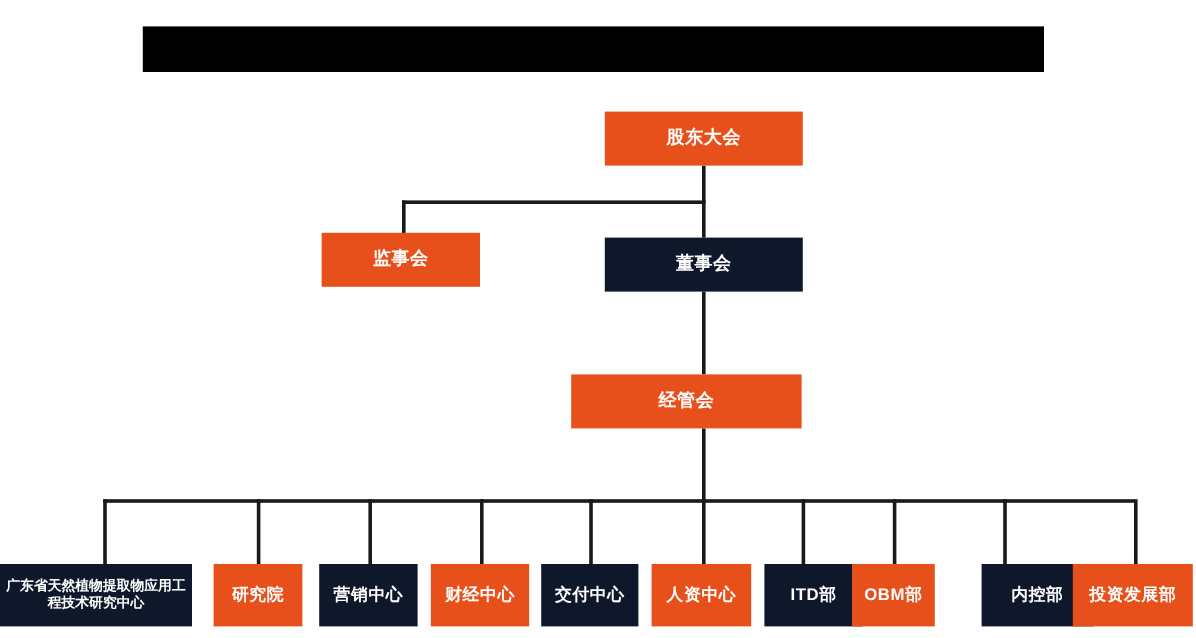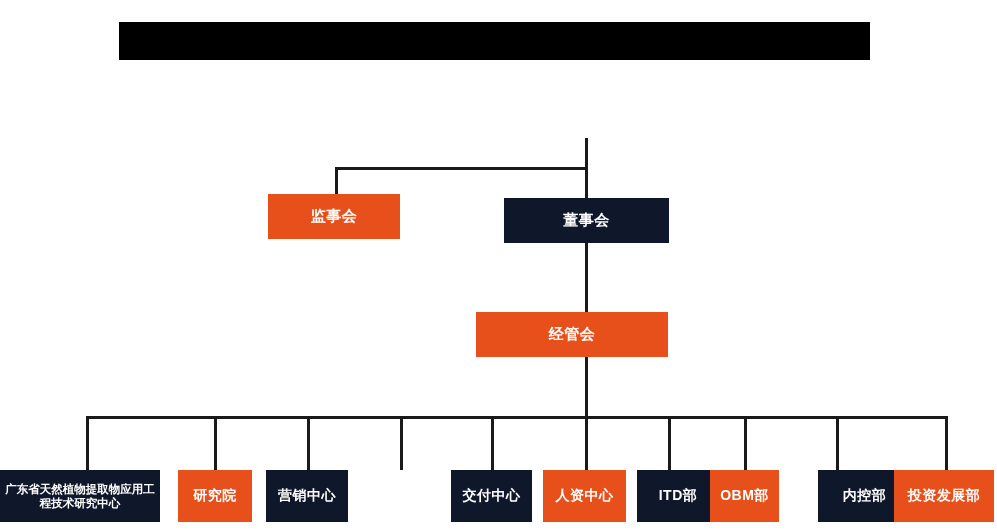--- a/index.html
+++ b/index.html
@@ -84,33 +84,35 @@
   <div class="line v" style="left:214px; top:416px; height:54px;"></div>
   <div class="line v" style="left:307px; top:416px; height:54px;"></div>
   <div class="line v" style="left:400px; top:416px; height:54px;"></div>
   <div class="line v" style="left:491px; top:416px; height:54px;"></div>
   <div class="line v" style="left:585px; top:416px; height:54px;"></div>
   <div class="line v" style="left:668px; top:416px; height:54px;"></div>
   <div class="line v" style="left:744px; top:416px; height:54px;"></div>
   <div class="line v" style="left:836px; top:416px; height:54px;"></div>
   <div class="line v" style="left:945px; top:416px; height:54px;"></div>
 
+  <div class="node dark lvl1" style="left:504px; top:93px; width:165px; height:45px;">股东大会</div>
 
   <div class="node dark lvl2" style="left:256px; top:194px; width:132px; height:45px;margin-left:12px;">监事会</div>
 
   <div class="node light lvl2" style="left:504px; top:198px; width:165px; height:45px;">董事会</div>
 
   <div class="node dark lvl3" style="left:476px; top:312px; width:192px; height:45px;">经管会</div>
 
   <div class="node light leaf small" style="left:0px; top:470px; width:160px; height:52px;">广东省天然植物提取物应用工程技术研究中心</div>
 
   <div class="node dark leaf" style="left:178px; top:470px; width:74px; height:52px;">研究院</div>
 
   <div class="node light leaf" style="left:266px; top:470px; width:82px; height:52px;">营销中心</div>
 
+  <div class="node dark leaf" style="left:359px; top:470px; width:82px; height:52px;">财经中心</div>
 
   <div class="node light leaf" style="left:451px; top:470px; width:81px; height:52px;">交付中心</div>
 
   <div class="node dark leaf" style="left:543px; top:470px; width:83px; height:52px;">人资中心</div>
 
   <div class="node light leaf" style="left:637px; top:470px; width:82px; height:52px;">ITD部</div>
 
   <div class="node dark leaf" style="left:710px; top:470px; width:69px; height:52px;">OBM部</div>
 
   <div class="node light leaf" style="left:790px; top:470px; width:93px; height:52px;margin-left:28px;">内控部</div>

